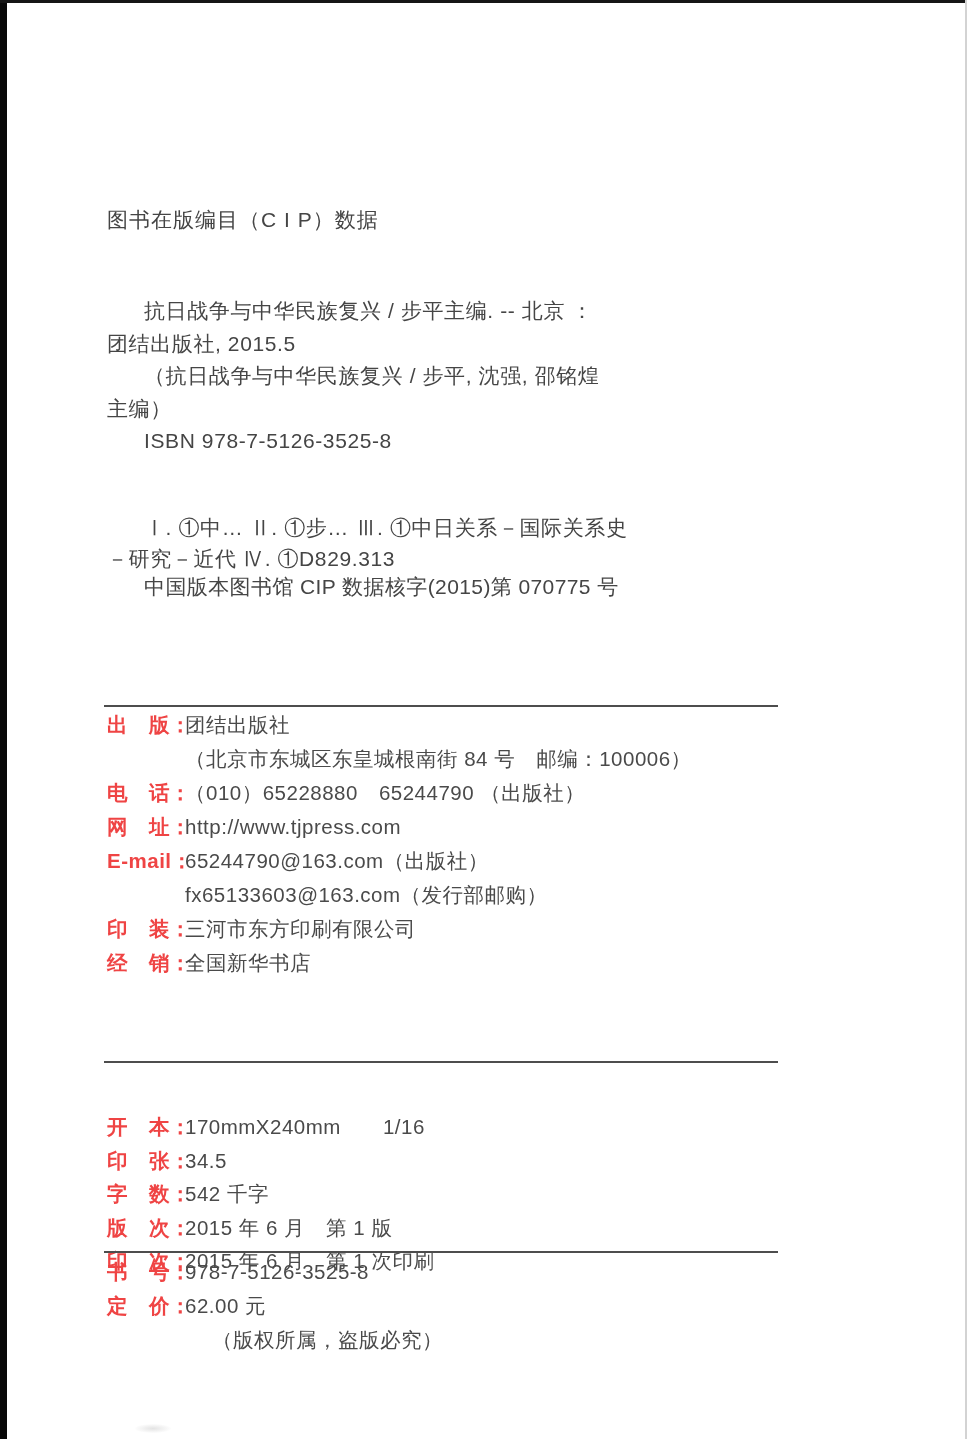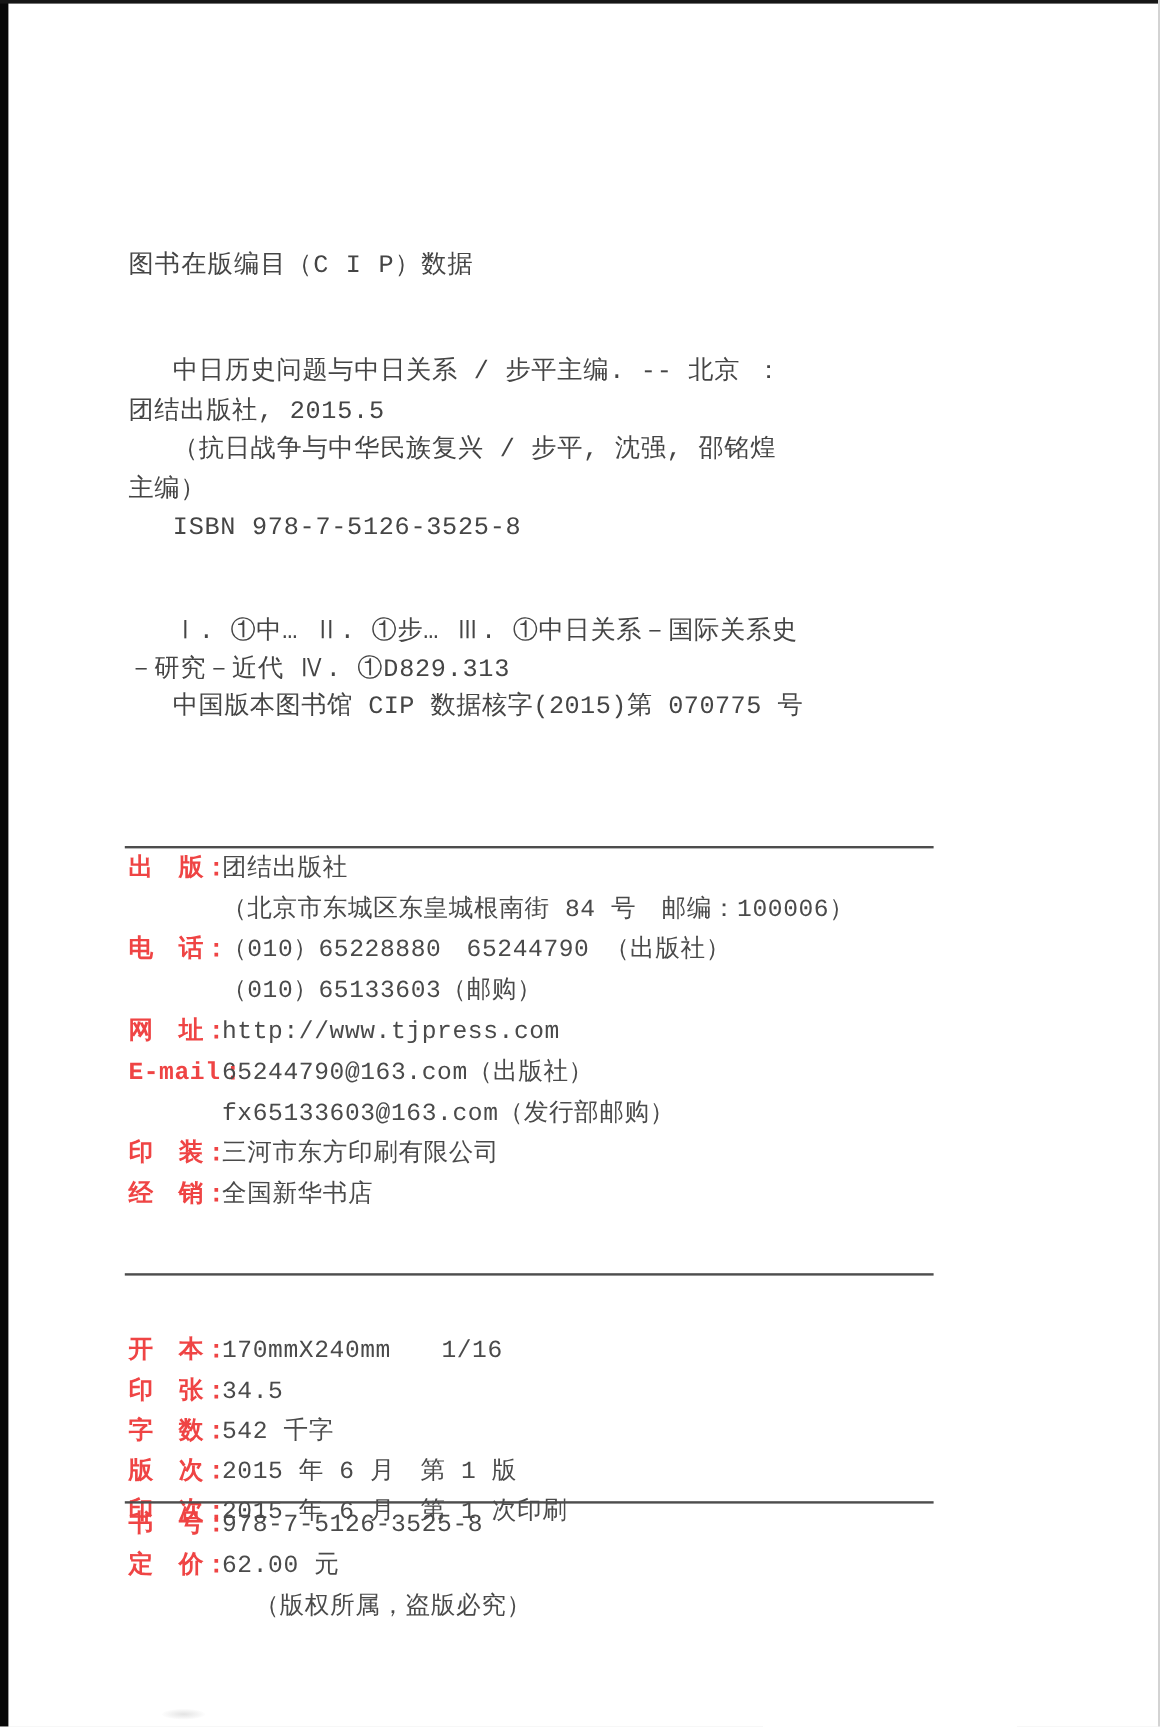--- a/index.html
+++ b/index.html
@@ -2,21 +2,21 @@
 <html lang="zh"><head>
 <meta charset="utf-8">
 <style>
   html, body { margin: 0; padding: 0; background: #e9e9e9; }
   .page {
     position: relative;
     width: 967px;
     height: 1439px;
     background: #ffffff;
     overflow: hidden;
-    font-family: Liberation Mono, monospace;
+    font-family: Liberation Sans, sans-serif;
     color: #454545;
   }
   
   .edge-left  { position: absolute; left: 0; top: 0; width: 7px; height: 1439px; background: #080808; }
   .edge-top   { position: absolute; left: 0; top: 0; width: 967px; height: 3px; background: #161616; }
   .edge-right { position: absolute; right: 0; top: 0; width: 2px; height: 1439px; background: #d3d3d3; }
   .smudge-bottom {
     position: absolute; left: 135px; top: 1424px; width: 36px; height: 9px;
     background: radial-gradient(ellipse at center, #e3e3e3 0%, #ffffff 75%);
     border-radius: 50%;
@@ -57,41 +57,40 @@
 
 <div class="page">
   <div class="edge-left"></div>
   <div class="edge-top"></div>
   <div class="edge-right"></div>
   <div class="smudge-bottom"></div>
 
   <div class="block cip-header">图书在版编目（C I P）数据</div>
 
   <div class="block cip-record">
-    <div class="ind">中日历史问题与中日关系 / 步平主编. -- 北京 ：</div>
+    <div class="ind">抗日战争与中华民族复兴 / 步平主编. -- 北京 ：</div>
     <div>团结出版社, 2015.5</div>
     <div class="ind">（抗日战争与中华民族复兴 / 步平, 沈强, 邵铭煌</div>
     <div>主编）</div>
     <div class="ind">ISBN 978-7-5126-3525-8</div>
   </div>
 
   <div class="block classification">
     <div class="ind">Ⅰ. ①中… Ⅱ. ①步… Ⅲ. ①中日关系－国际关系史</div>
     <div>－研究－近代 Ⅳ. ①D829.313</div>
   </div>
 
   <div class="block registry ind">中国版本图书馆 CIP 数据核字(2015)第 070775 号</div>
 
   <div class="rule rule-1"></div>
 
   <div class="block colophon section-1">
     <div class="row"><span class="lbl">出　版：</span><span class="val">团结出版社</span></div>
     <div class="row"><span class="lbl"></span><span class="val">（北京市东城区东皇城根南街 84 号　邮编：100006）</span></div>
     <div class="row"><span class="lbl">电　话：</span><span class="val">（010）65228880　65244790 （出版社）</span></div>
-    <div class="row"><span class="lbl"></span><span class="val">（010）65133603（邮购）</span></div>
     <div class="row"><span class="lbl">网　址：</span><span class="val">http://www.tjpress.com</span></div>
     <div class="row"><span class="lbl">E-mail：</span><span class="val">65244790@163.com（出版社）</span></div>
     <div class="row"><span class="lbl"></span><span class="val">fx65133603@163.com（发行部邮购）</span></div>
     <div class="row"><span class="lbl">印　装：</span><span class="val">三河市东方印刷有限公司</span></div>
     <div class="row"><span class="lbl">经　销：</span><span class="val">全国新华书店</span></div>
   </div>
 
   <div class="rule rule-2"></div>
 
   <div class="block colophon section-2">

